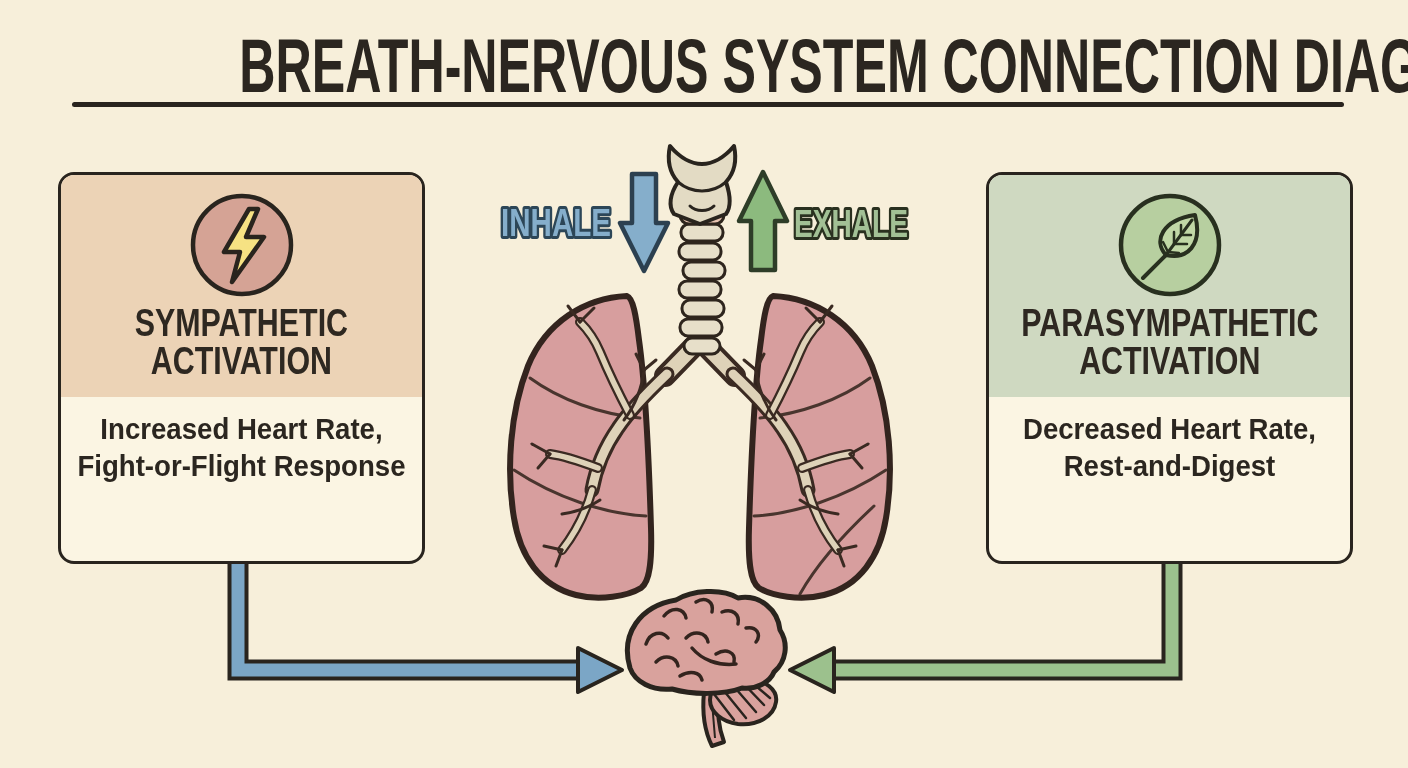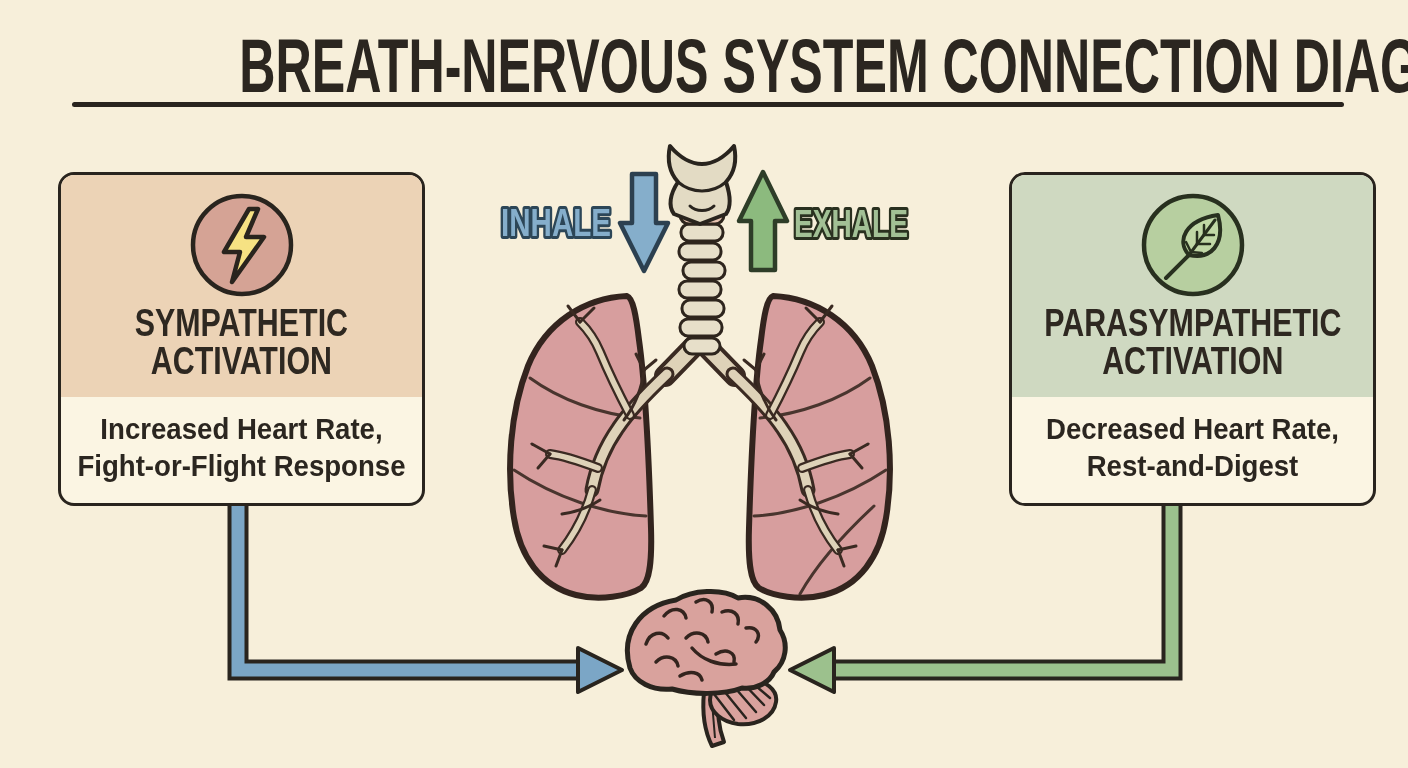--- a/index.html
+++ b/index.html
@@ -17,26 +17,26 @@
     letter-spacing:0px;color:#2b2620;
     transform:scaleX(0.66);
     white-space:nowrap;
   }
   .title-underline{
     position:absolute;left:72px;right:64px;top:102px;height:5px;
     background:#29241e;border-radius:3px;
   }
   
   .panel{
-    position:absolute;top:172px;width:367px;height:334px;
+    position:absolute;top:172px;width:367px;height:392px;
     border:3px solid #29241e;border-radius:16px;overflow:hidden;
     background:#fbf5e3;box-sizing:border-box;
   }
   .panel-left{left:58px;}
-  .panel-right{left:986px;margin-left:23px;}
+  .panel-right{left:986px;}
   .panel-top{
     height:222px;display:flex;flex-direction:column;align-items:center;
   }
   .panel-left .panel-top{background:#ecd3b6;}
   .panel-right .panel-top{background:#cfd9c1;}
   .panel-icon{margin-top:17px;width:106px;height:106px;flex:none;}
   .panel-heading{
     margin-top:6px;text-align:center;
     font-size:38px;font-weight:bold;line-height:38px;
     transform:scaleX(0.80);color:#2e2821;white-space:nowrap;

